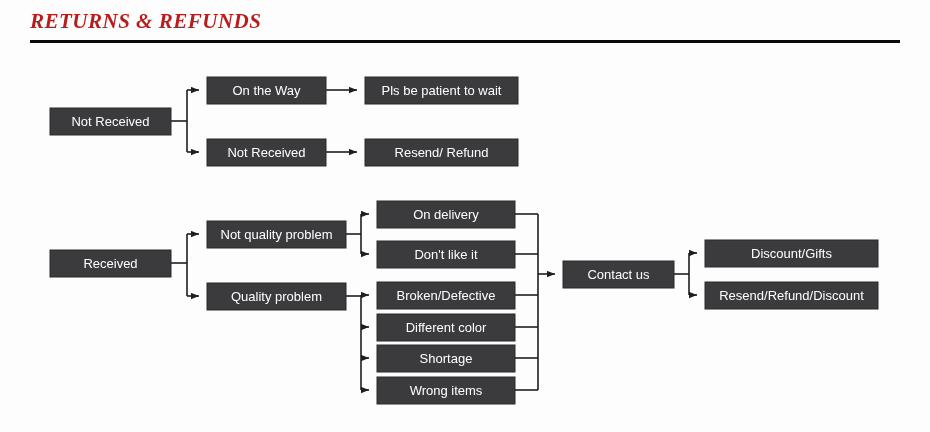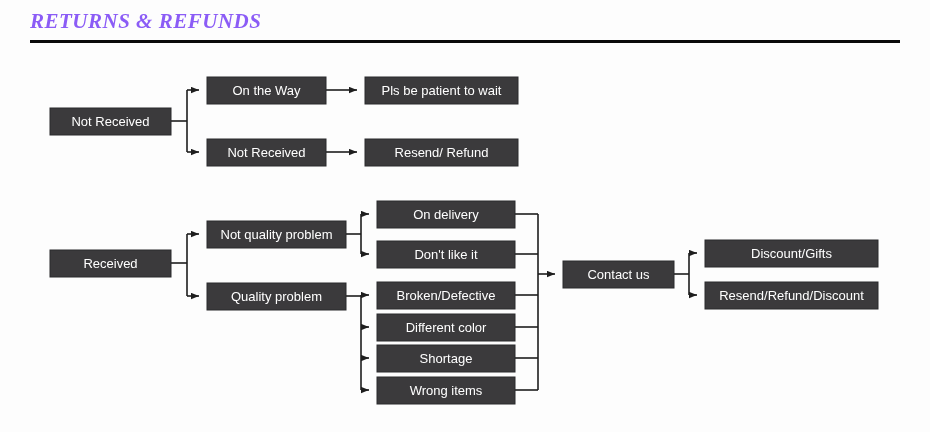--- a/index.html
+++ b/index.html
@@ -17,21 +17,21 @@
   }
   #title {
     position: absolute;
     left: 30px;
     top: 9px;
     font-family: "Liberation Serif", serif;
     font-style: italic;
     font-weight: bold;
     font-size: 21px;
     letter-spacing: 0.5px;
-    color: #8b5cf6;
+    color: #b91c1c;
     white-space: nowrap;
   }
   #title-rule {
     position: absolute;
     left: 30px;
     top: 40px;
     width: 870px;
     height: 3px;
     background: #0a0a0a;
   }

